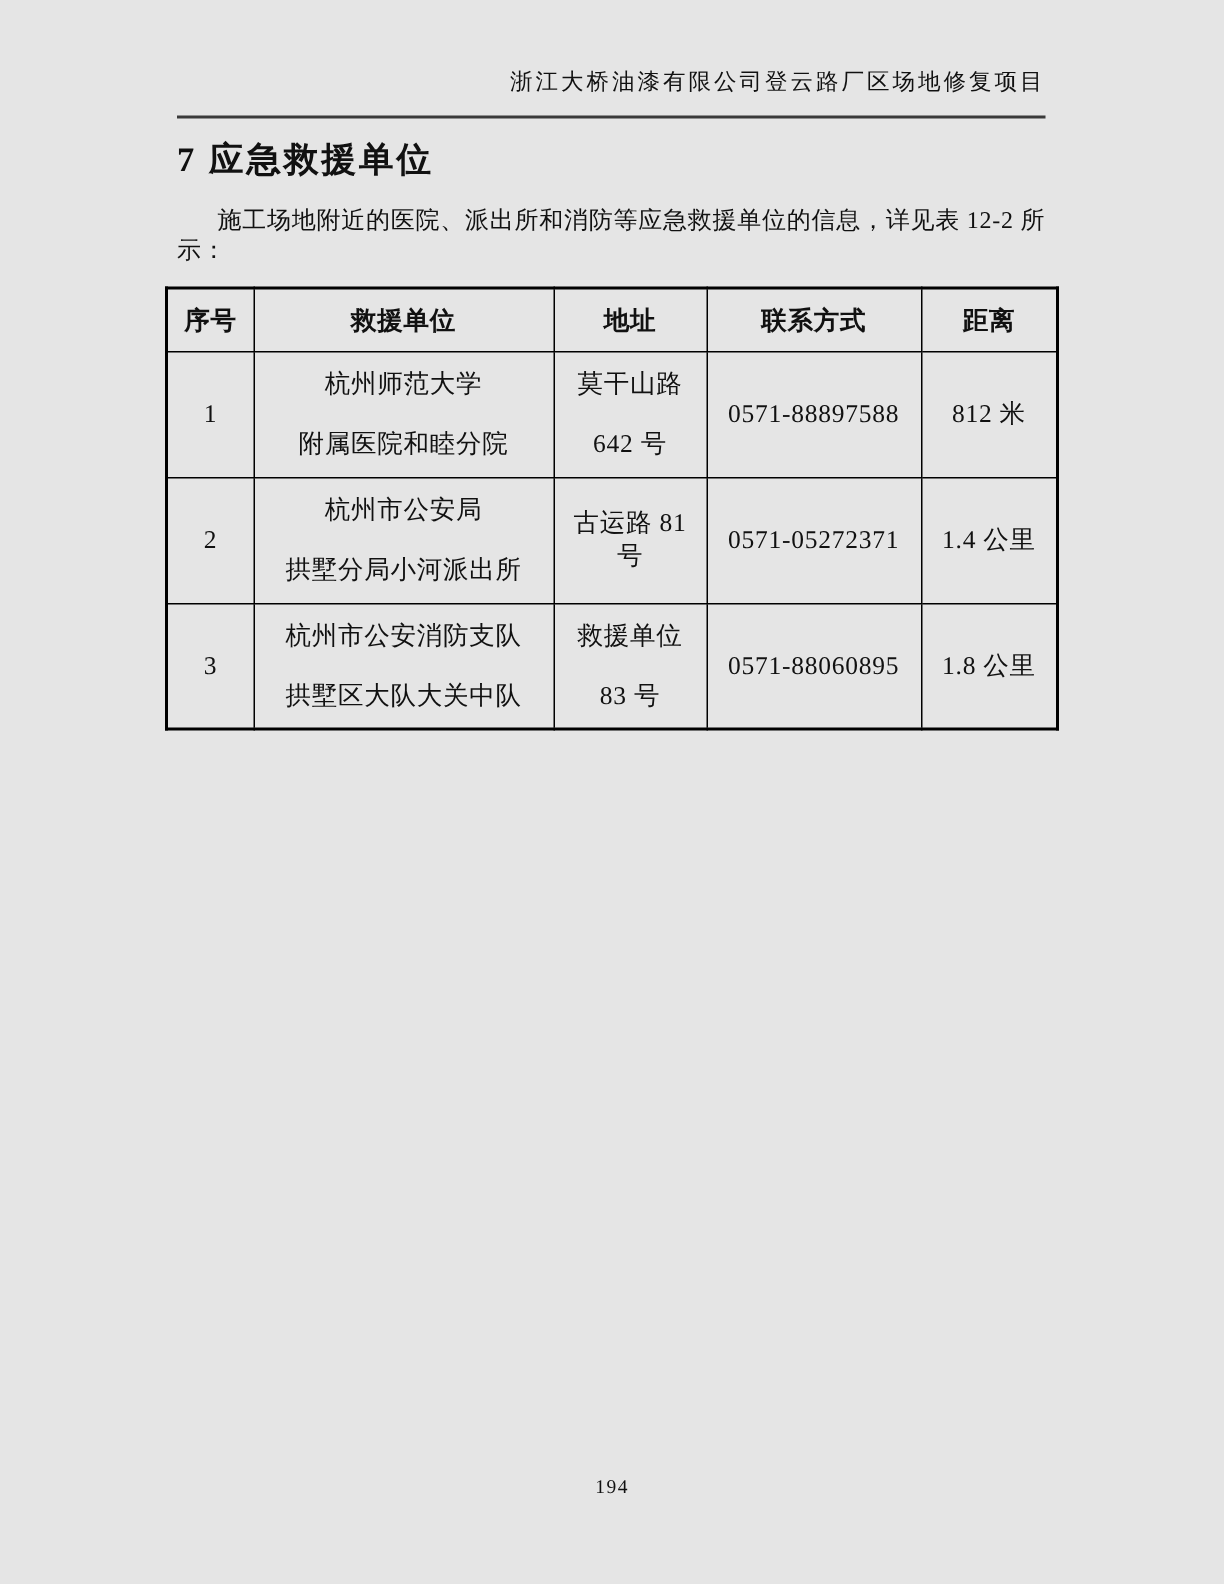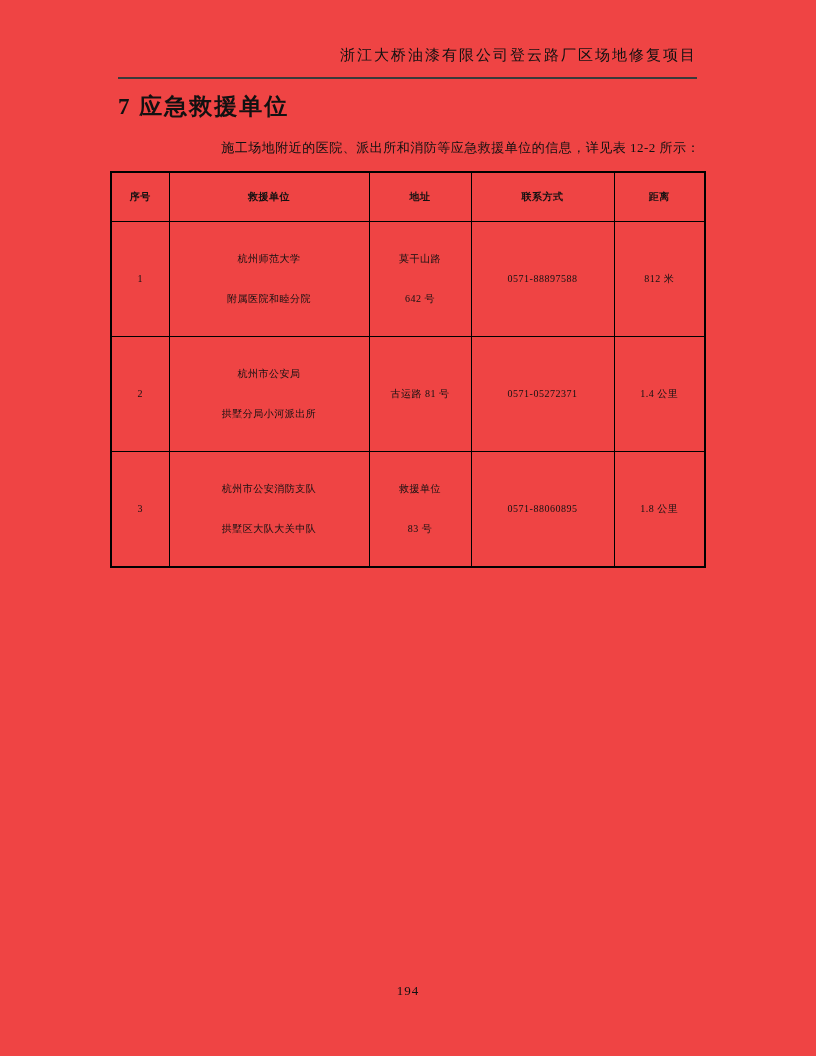--- a/index.html
+++ b/index.html
@@ -1,21 +1,21 @@
 <!DOCTYPE html>
 <html><head>
 <meta charset="utf-8">
 <style>
   html, body { margin: 0; padding: 0; background: #888; }
   .page {
     position: relative;
     width: 816px;
     height: 1056px;
     margin: 0 auto;
-    background: #ef4444;
+    background: #e5e5e5;
     color: #111111;
     font-family: "Liberation Serif", "DejaVu Serif", serif;
     overflow: hidden;
   }
   .header-title {
     margin: 0;
     padding: 46px 119px 0 118px;
     text-align: right;
     font-size: 15px;
     letter-spacing: 2px;
@@ -29,24 +29,23 @@
   .section-heading {
     margin: 17px 119px 0 118px;
     font-size: 23px;
     font-weight: bold;
     letter-spacing: 2px;
     line-height: 22px;
   }
   .intro-paragraph {
     margin: 20px 116px 0 118px;
     text-indent: 27px;
-    font-size: 13px;
+    font-size: 16px;
     letter-spacing: 0.5px;
     line-height: 20px;
-    text-align: right;
   }
   .table-caption {
     margin: 12px 0 0 0;
     text-align: center;
     font-size: 15.5px;
     font-weight: bold;
     letter-spacing: 1px;
     line-height: 19px;
   }
   table.rescue-table {
@@ -54,22 +53,22 @@
     table-layout: fixed;
     width: 594px;
     margin: 13px 0 0 110px;
     border: 2px solid #000000;
   }
   table.rescue-table th,
   table.rescue-table td {
     border: 1px solid #000000;
     text-align: center;
     vertical-align: middle;
-    padding: 17px 2px;
-    font-size: 10px;
+    padding: 0 2px;
+    font-size: 17px;
     letter-spacing: 0.5px;
     overflow: hidden;
   }
   table.rescue-table thead tr { height: 42px; }
   table.rescue-table tbody tr { height: 84px; }
   table.rescue-table th { font-weight: bold; }
   .cell-line { line-height: 40px; }
   .single-line { line-height: 22px; }
   .page-number {
     position: absolute;

